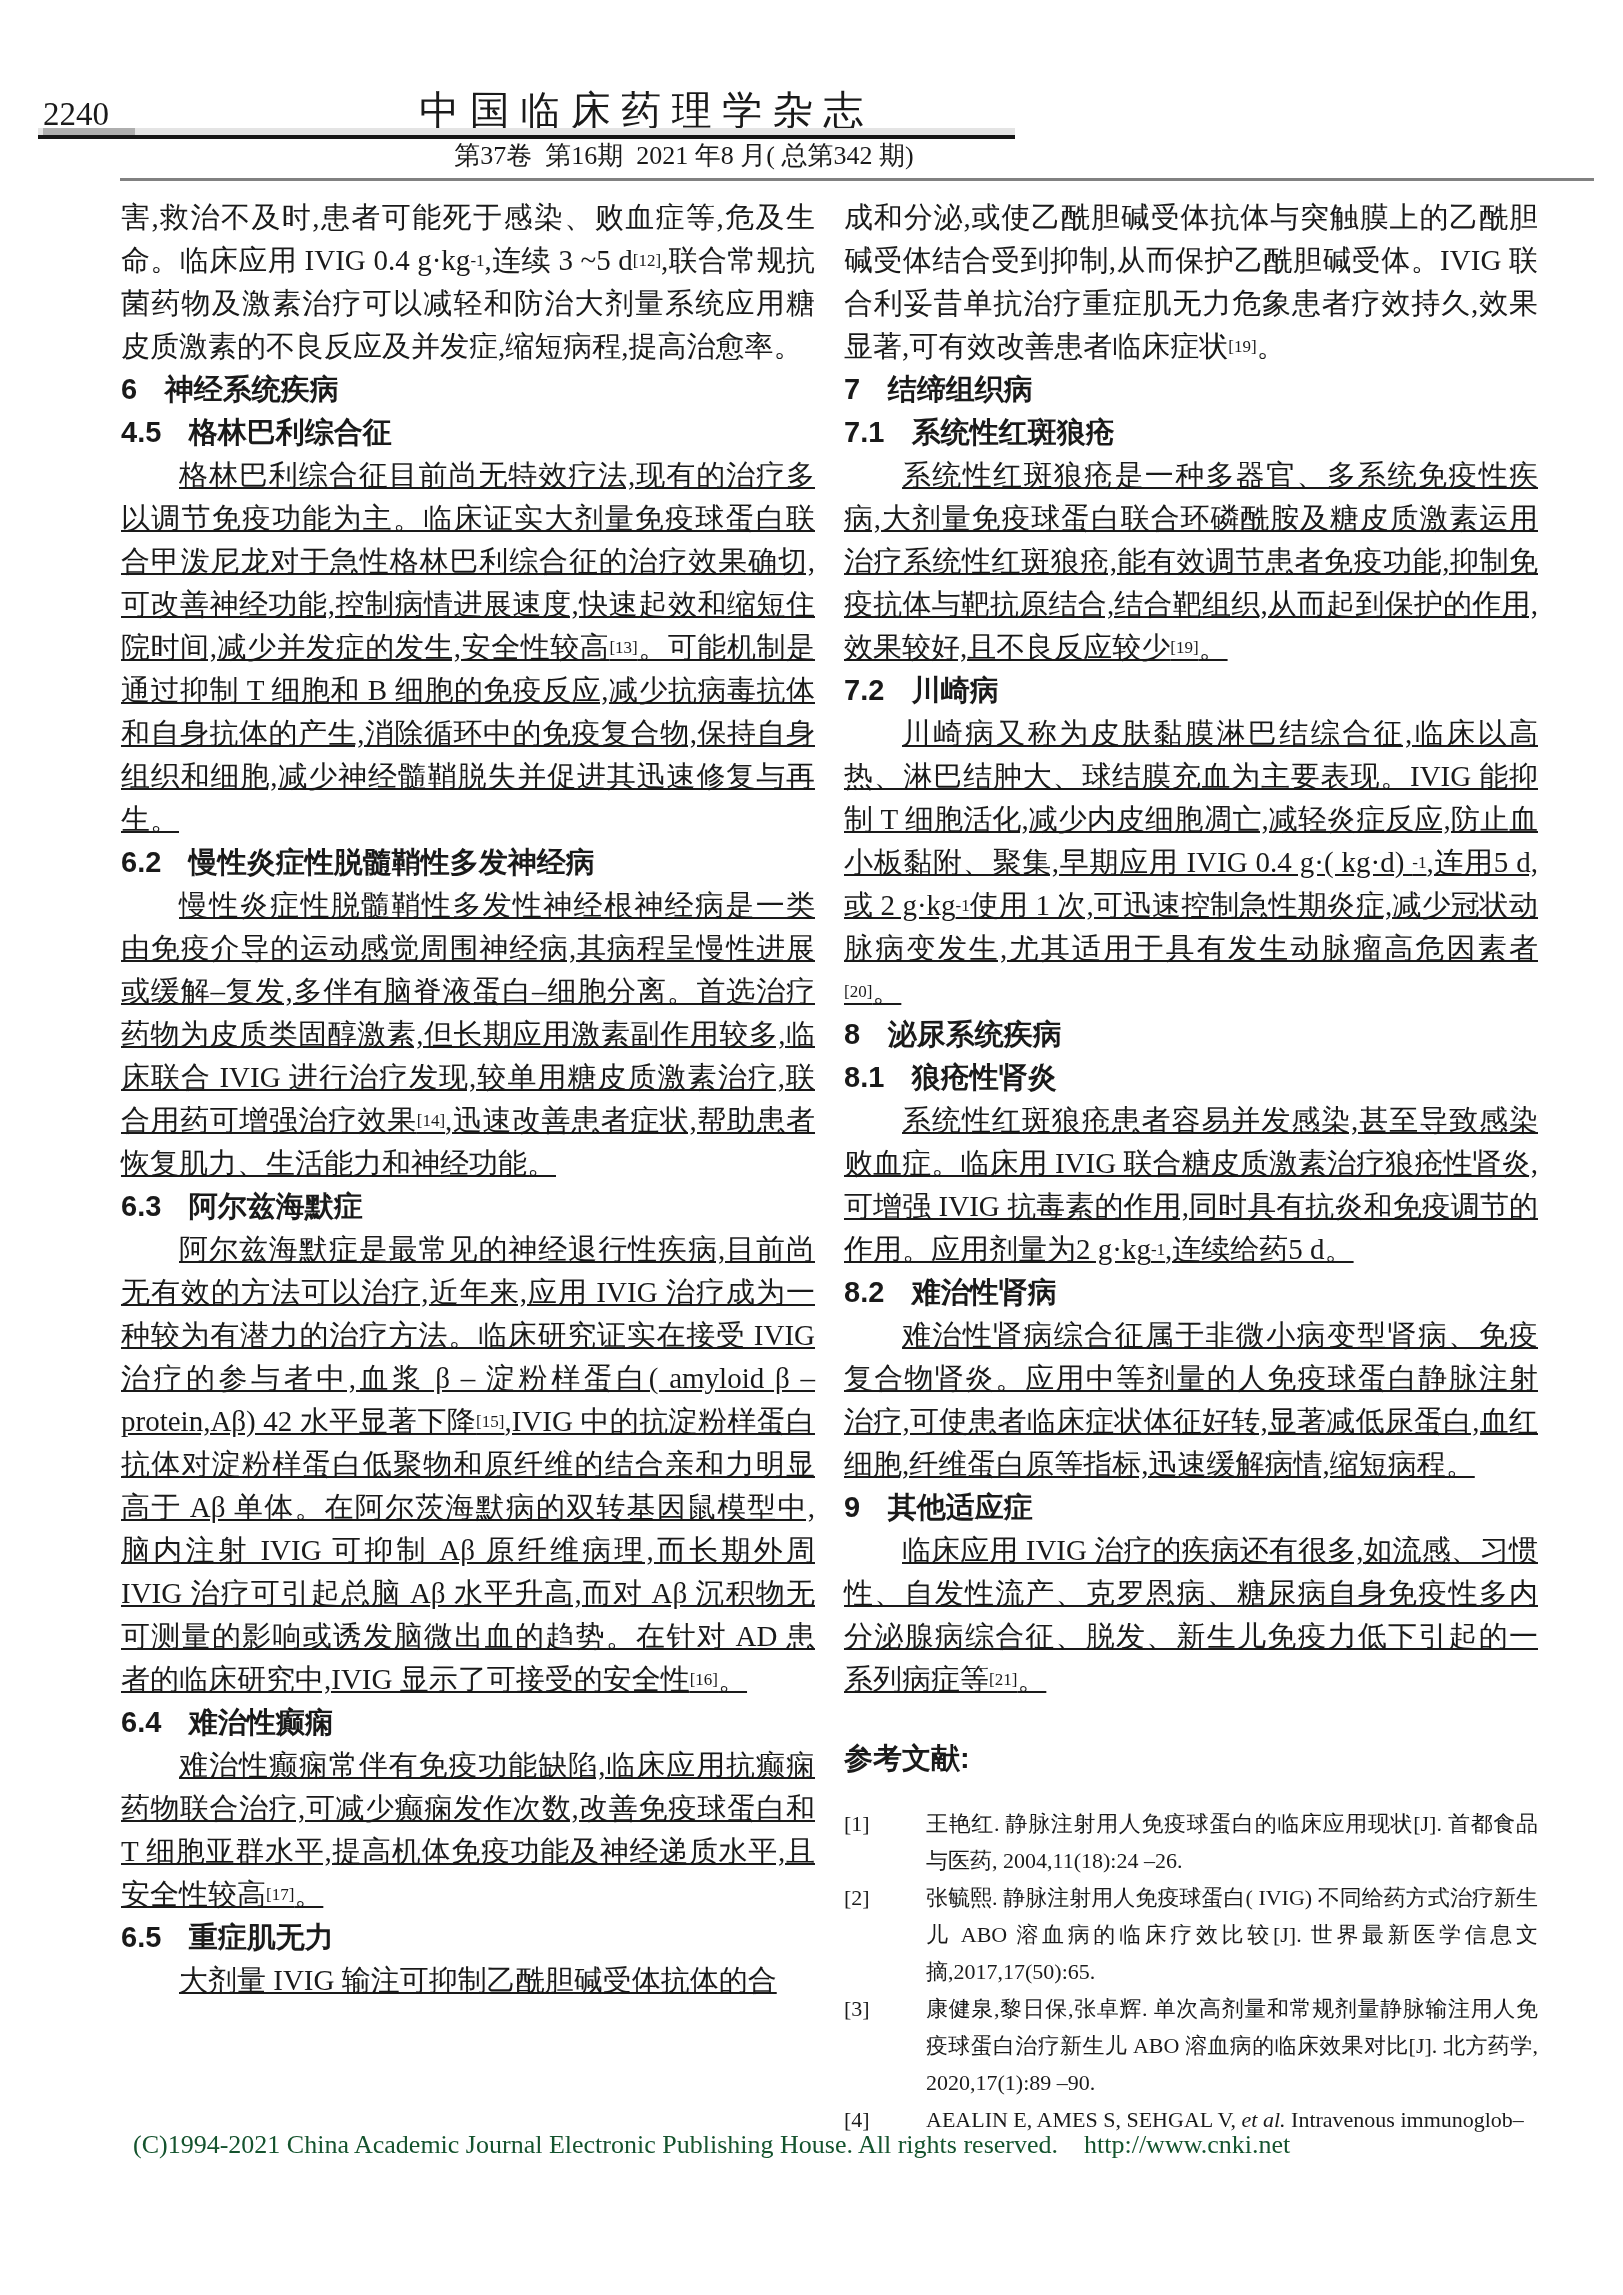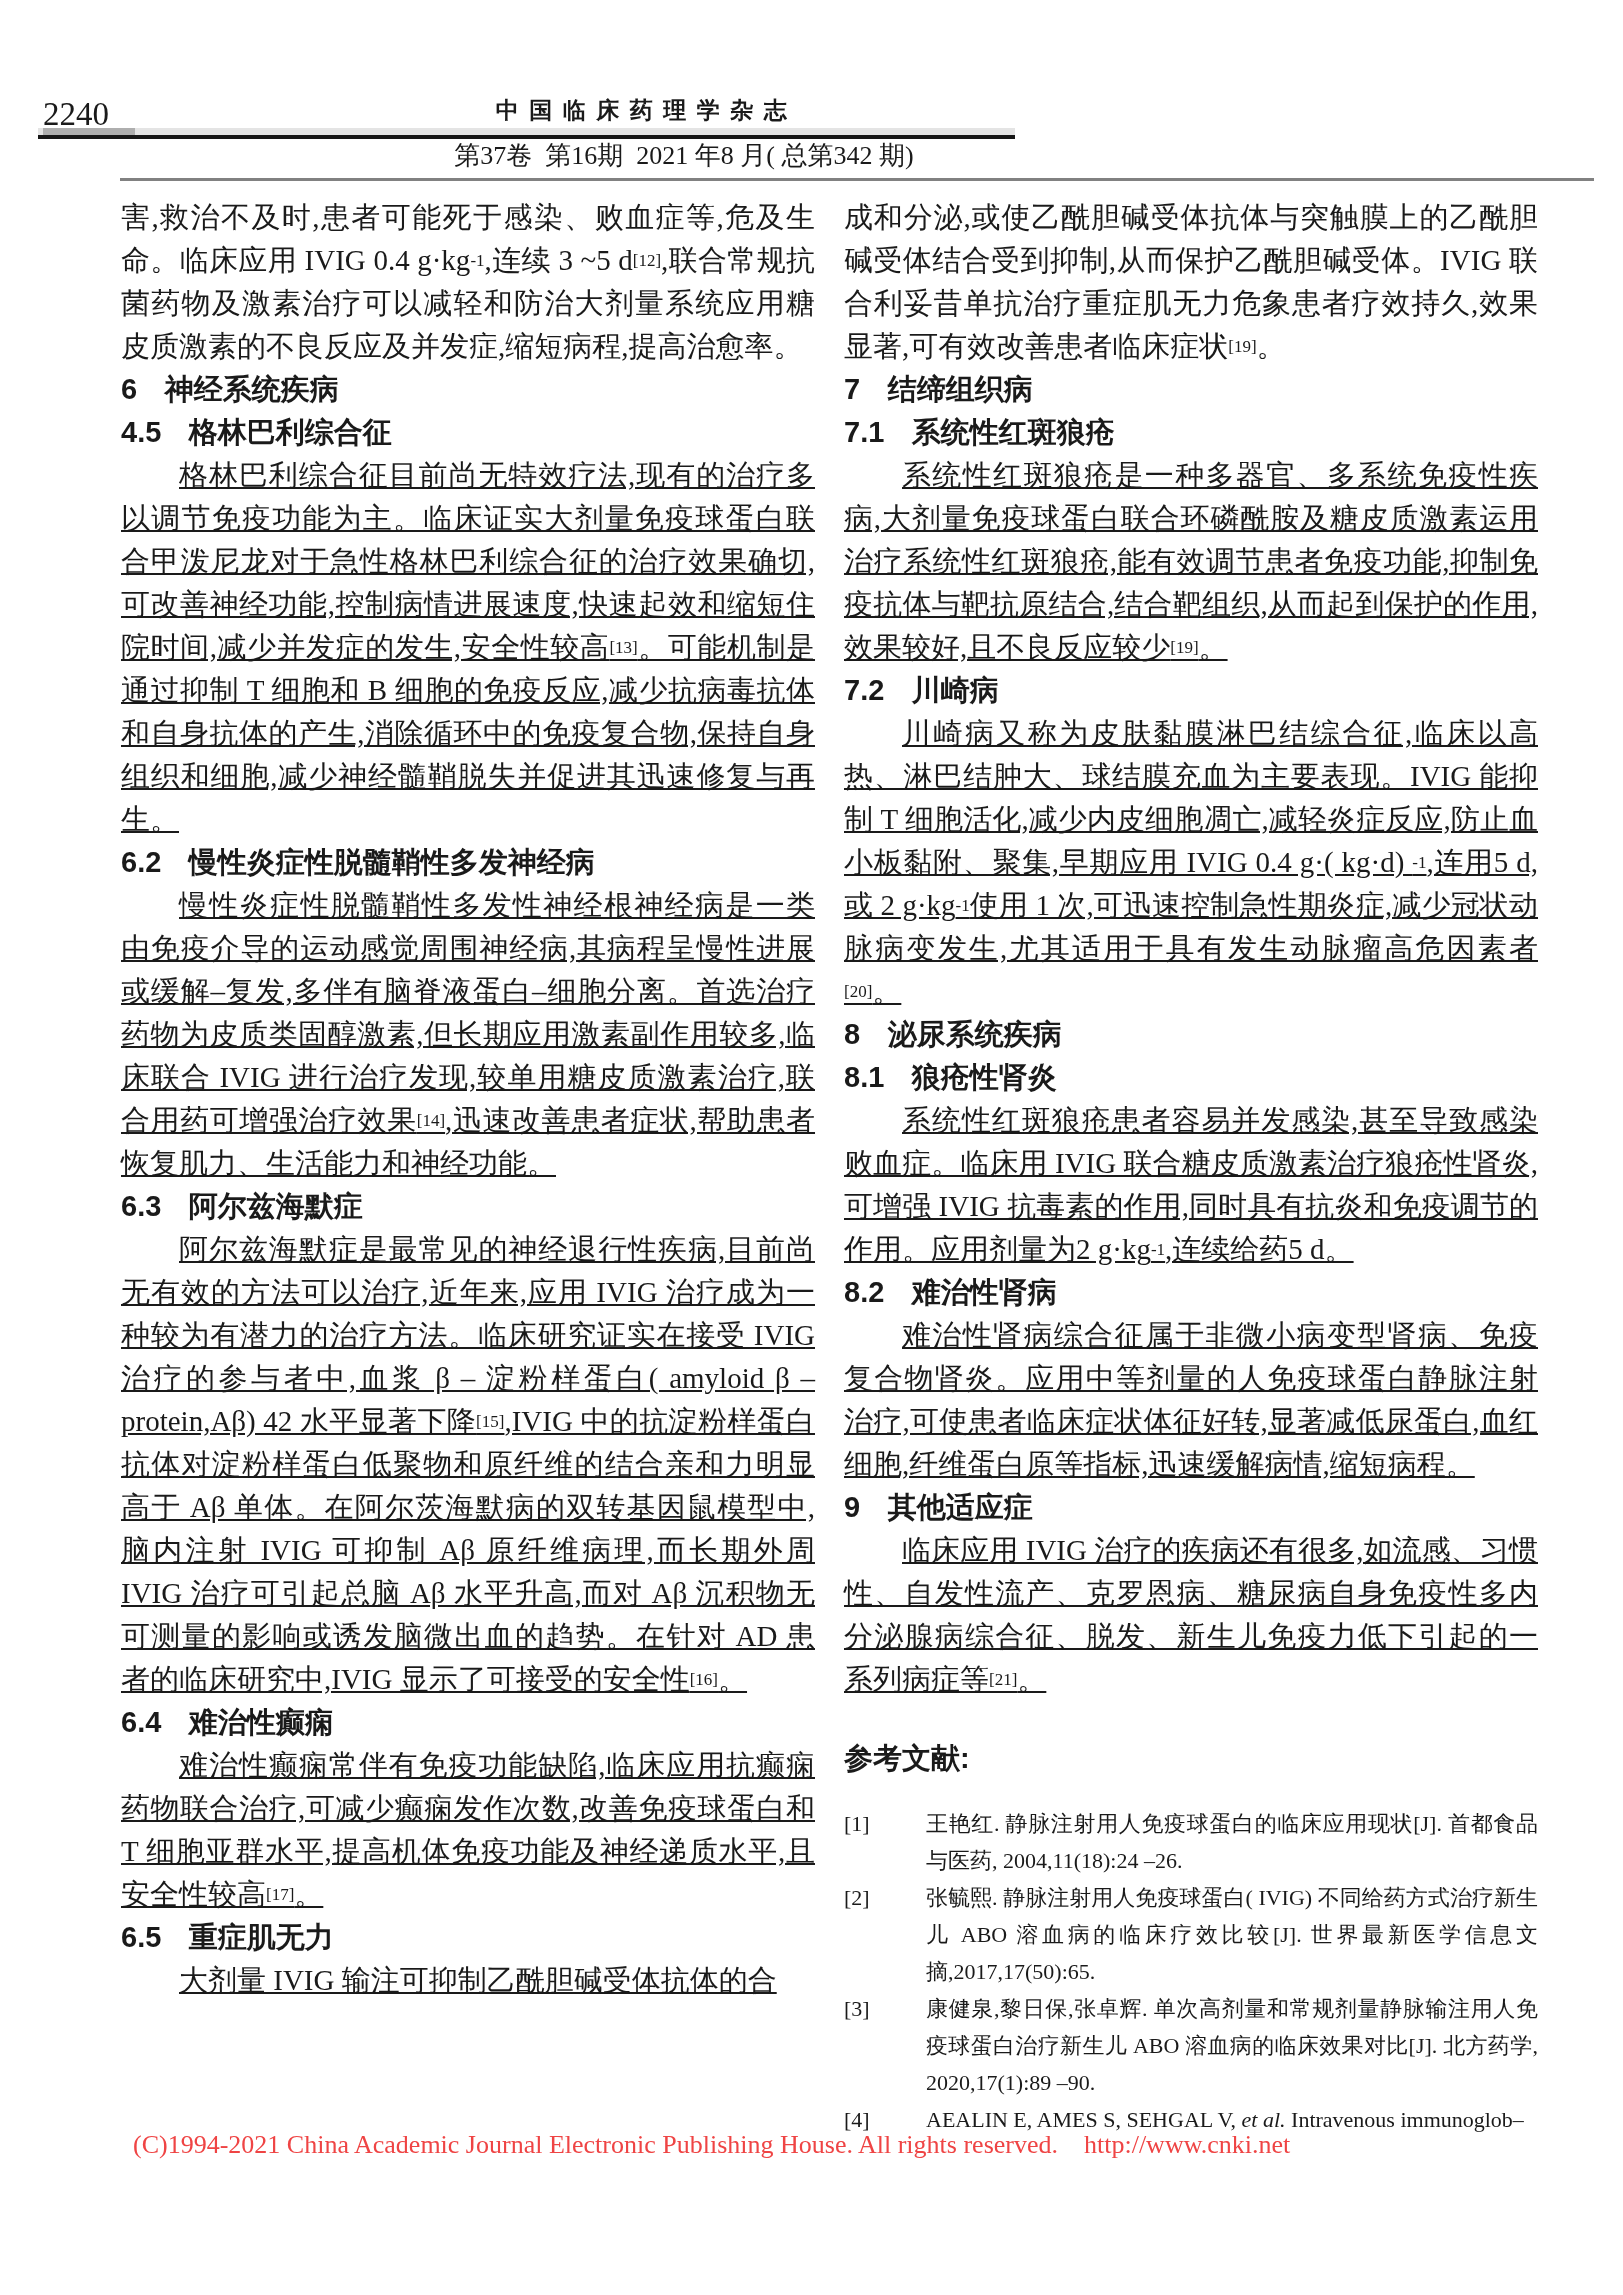--- a/index.html
+++ b/index.html
@@ -3,21 +3,21 @@
 <meta charset="utf-8">
 <style>
   html,body{margin:0;padding:0;background:#ffffff;}
   .page{
     position:relative;width:1623px;height:2295px;background:#ffffff;overflow:hidden;
     font-family:"Liberation Serif","DejaVu Serif",serif;color:#1a1a1a;
   }
   .pageno{position:absolute;left:43px;top:97px;font-size:33px;line-height:34px;}
   .jtitle{
     position:absolute;left:0;top:92px;width:1293px;text-align:center;
-    font-size:23px;line-height:37px;font-weight:bold;letter-spacing:10.5px;
+    font-size:40px;line-height:37px;font-weight:normal;letter-spacing:10.5px;
   }
   .rule-band{position:absolute;left:38px;top:128px;width:977px;height:7.9px;background:#e4e4e4;}
   .rule-dark{position:absolute;left:43px;top:128px;width:92px;height:7.9px;background:#aeaeae;}
   .rule-black{position:absolute;left:38px;top:135px;width:977px;height:3.9px;background:#161616;}
   .issue{
     position:absolute;left:0;top:143px;width:1368px;text-align:center;
     font-size:26px;line-height:26px;white-space:pre;
   }
   .thinline{position:absolute;left:120px;top:178px;width:1474px;height:2.6px;background:#818181;}
   .col{
@@ -37,21 +37,21 @@
   .refs-h{
     margin:36px 0 0 0;font-size:29px;line-height:43px;font-weight:bold;
     font-family:"Liberation Sans","DejaVu Sans",sans-serif;
   }
   .refs{margin-top:25px;}
   .ref{display:flex;font-size:22px;line-height:37px;text-align:justify;}
   .ref .lab{flex:0 0 67px;}
   .ref .txt{flex:1;margin-left:15px;}
   .footer{
     position:absolute;left:133px;top:2130px;font-size:26px;line-height:30px;
-    color:#ef4444;white-space:pre;
+    color:#14532d;white-space:pre;
   }
 </style>
 </head>
 <body>
 
 <div class="page">
 
   <div class="pageno">2240</div>
   <div class="jtitle">中国临床药理学杂志</div>
 

